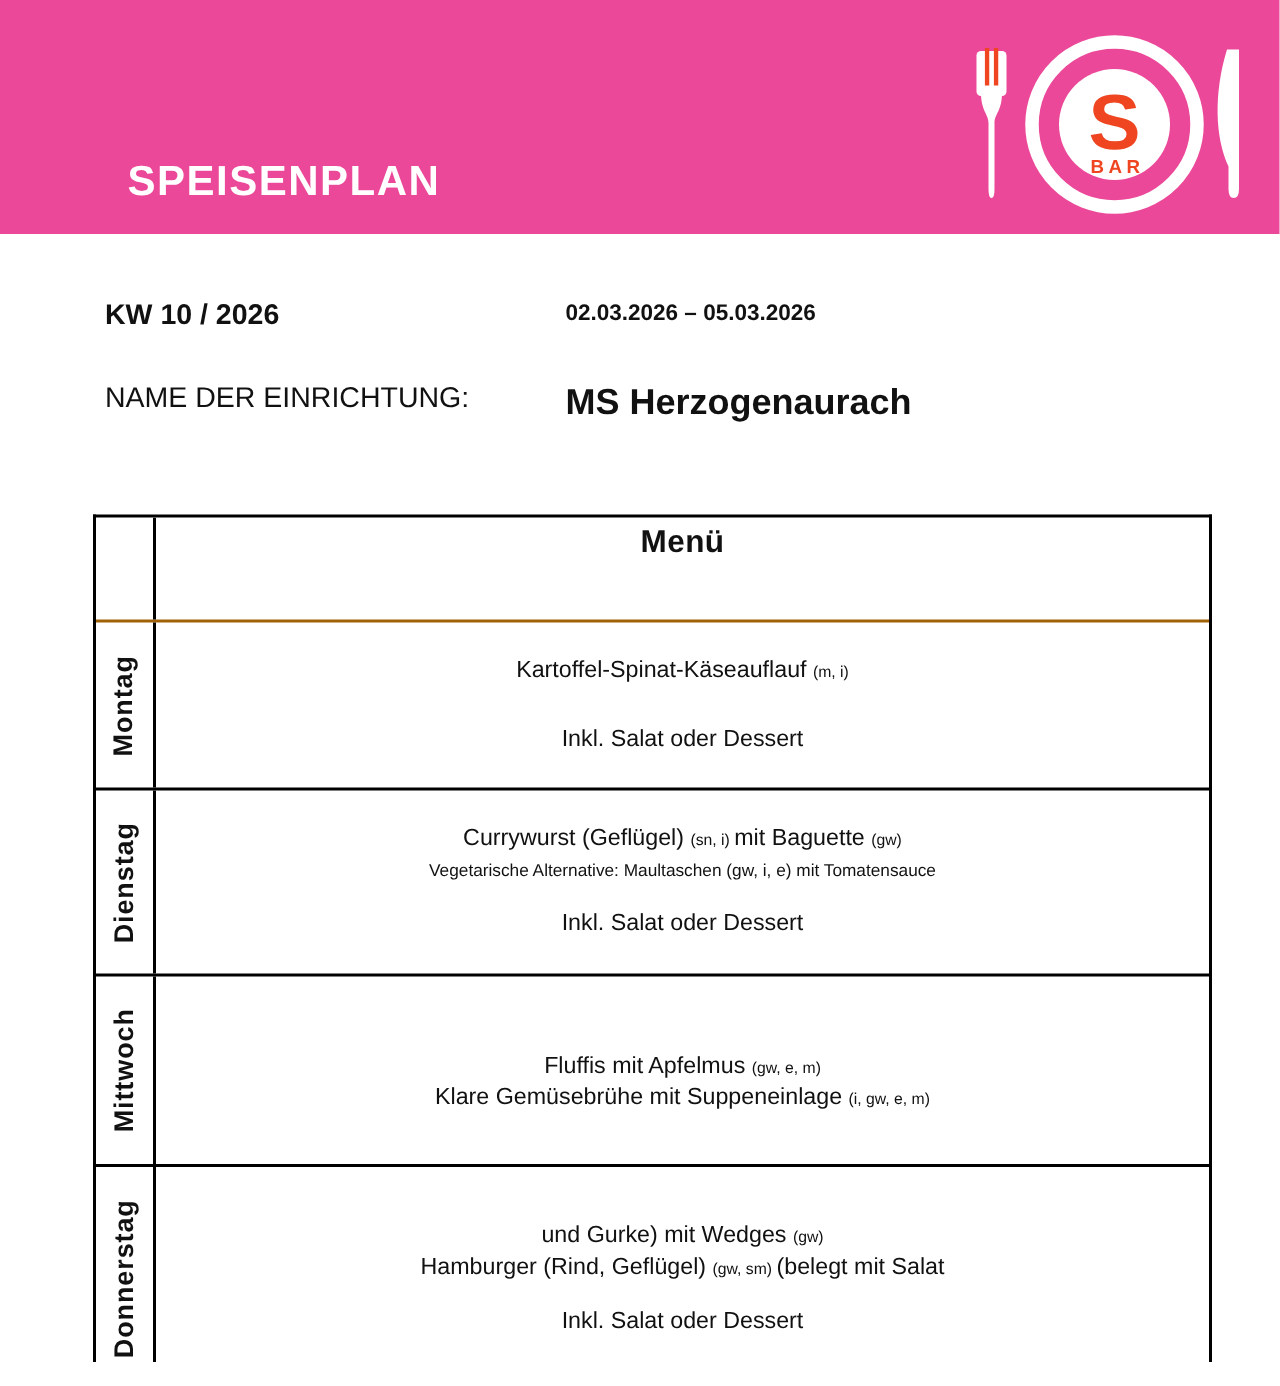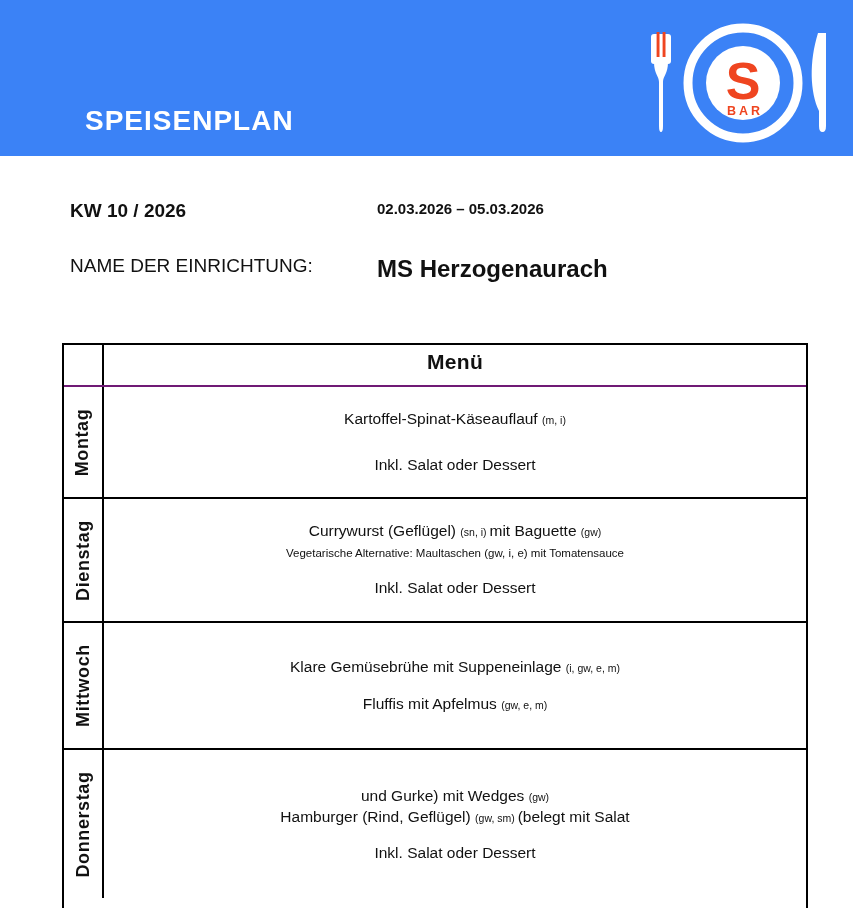--- a/index.html
+++ b/index.html
@@ -22,21 +22,21 @@
   .info-kw        { position:absolute; left:70px;  top:200px; font-size:19px; font-weight:700; }
   .info-date      { position:absolute; left:377px; top:200px; font-size:15px; font-weight:700; }
   .info-name-lbl  { position:absolute; left:70px;  top:255px; font-size:19px; font-weight:400; }
   .info-facility  { position:absolute; left:377px; top:255px; font-size:24px; font-weight:700; }
 
   
   .menu-table {
     position:absolute; left:62px; top:343px; width:746px; height:565px;
     border:2px solid #000; border-bottom:none; box-sizing:border-box; overflow:hidden;
   }
-  .header-row { display:flex; height:42px; border-bottom:2px solid #701a75; box-sizing:border-box; }
+  .header-row { display:flex; height:70px; border-bottom:2px solid #a16207; box-sizing:border-box; }
   .header-day-cell { width:40px; border-right:2px solid #000; box-sizing:border-box; }
   .header-menu-cell { flex:1; text-align:center; padding-top:5px; font-size:21px; font-weight:700; letter-spacing:0.3px; }
 
   .menu-row { display:flex; box-sizing:border-box; }
   .menu-row + .menu-row { border-top:2px solid #000; }
   #menu-rows .menu-row:nth-child(1){ height:110px; }
   #menu-rows .menu-row:nth-child(2){ height:124px; }
   #menu-rows .menu-row:nth-child(3){ height:127px; }
   #menu-rows .menu-row:nth-child(4){ height:150px; }
 
@@ -57,21 +57,21 @@
   .line .seg-n { font-size:15.5px; }
   .line .seg-s { font-size:10.5px; }
   .line.alt .seg-n { font-size:11.5px; }
   .gap-xs { margin-top:2px; }
   .gap-md { margin-top:16px; }
   .gap-lg { margin-top:25px; }
 </style>
 </head>
 <body>
 
-<div class="band" style="background: #3b82f6;">
+<div class="band" style="background: #ec4899;">
   <div class="band-title">SPEISENPLAN</div>
 
   <svg class="logo" width="200" height="126" viewBox="0 0 200 126" aria-hidden="true">
 
     <g>
       <rect x="10" y="14" width="20" height="30" rx="3" fill="#ffffff"></rect>
       <rect class="brandfill" x="15.6" y="12" width="2.9" height="25" fill="#EF4520"></rect>
       <rect class="brandfill" x="21.6" y="12" width="2.9" height="25" fill="#EF4520"></rect>
       <path fill="#ffffff" d="M13,42 C13,54 18,56 18,62 L18,106 Q18,112 20,112 Q22,112 22,106 L22,62 C22,56 27,54 27,42 Z"></path>
     </g>
@@ -117,22 +117,22 @@
           <div class="line dish"><span class="seg-n">Currywurst (Geflügel) </span><span class="seg-s">(sn, i) </span><span class="seg-n">mit Baguette </span><span class="seg-s">(gw)</span></div>
           <div class="line alt"><span class="seg-n">Vegetarische Alternative: Maultaschen (gw, i, e) mit Tomatensauce</span></div>
           <div class="line dish gap-md"><span class="seg-n">Inkl. Salat oder Dessert</span></div>
         </div>
       </div>
       <div class="menu-row">
         <div class="day-cell">
           <span class="day-label">Mittwoch</span>
         </div>
         <div class="menu-cell">
+          <div class="line dish gap-md"><span class="seg-n">Fluffis mit Apfelmus </span><span class="seg-s">(gw, e, m)</span></div>
           <div class="line dish"><span class="seg-n">Klare Gemüsebrühe mit Suppeneinlage </span><span class="seg-s">(i, gw, e, m)</span></div>
-          <div class="line dish gap-md"><span class="seg-n">Fluffis mit Apfelmus </span><span class="seg-s">(gw, e, m)</span></div>
         </div>
       </div>
       <div class="menu-row">
         <div class="day-cell">
           <span class="day-label">Donnerstag</span>
         </div>
         <div class="menu-cell">
           <div class="line dish gap-xs"><span class="seg-n">und Gurke) mit Wedges </span><span class="seg-s">(gw)</span></div>
           <div class="line dish"><span class="seg-n">Hamburger (Rind, Geflügel) </span><span class="seg-s">(gw, sm) </span><span class="seg-n">(belegt mit Salat</span></div>
           <div class="line dish gap-md"><span class="seg-n">Inkl. Salat oder Dessert</span></div>

